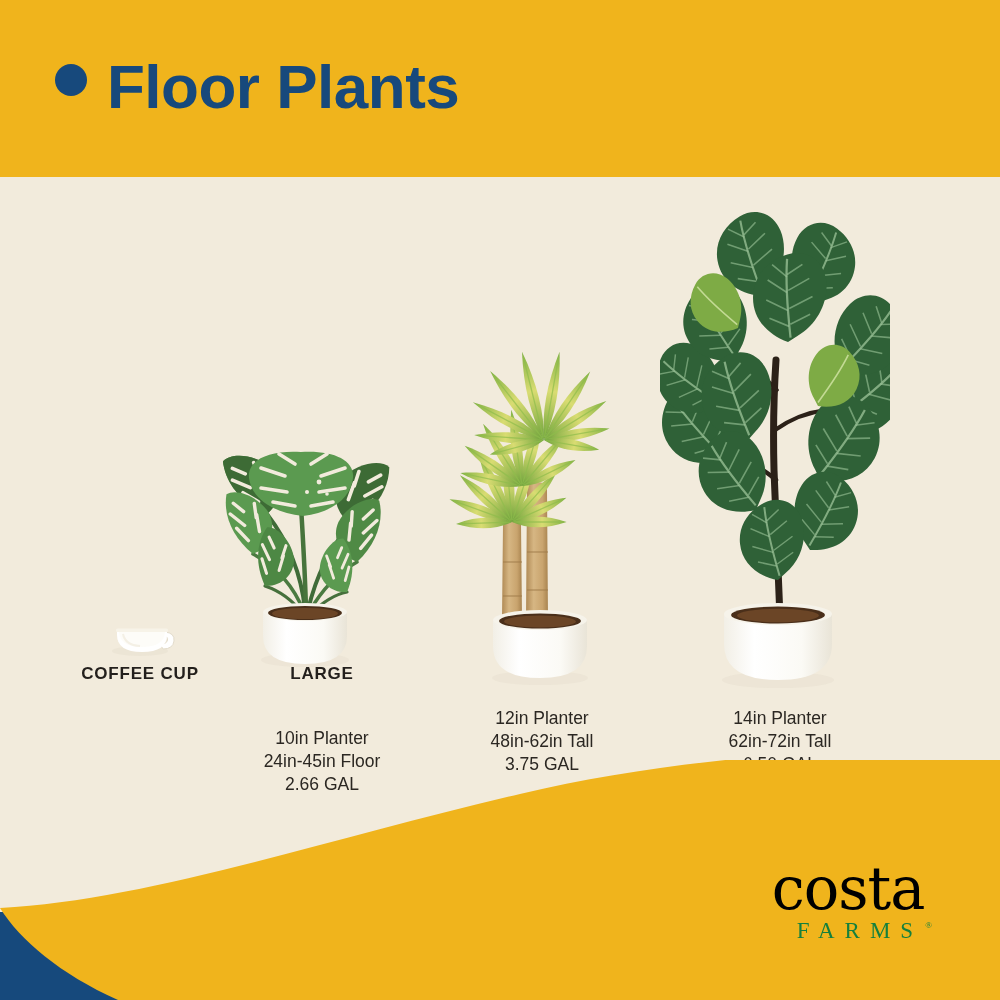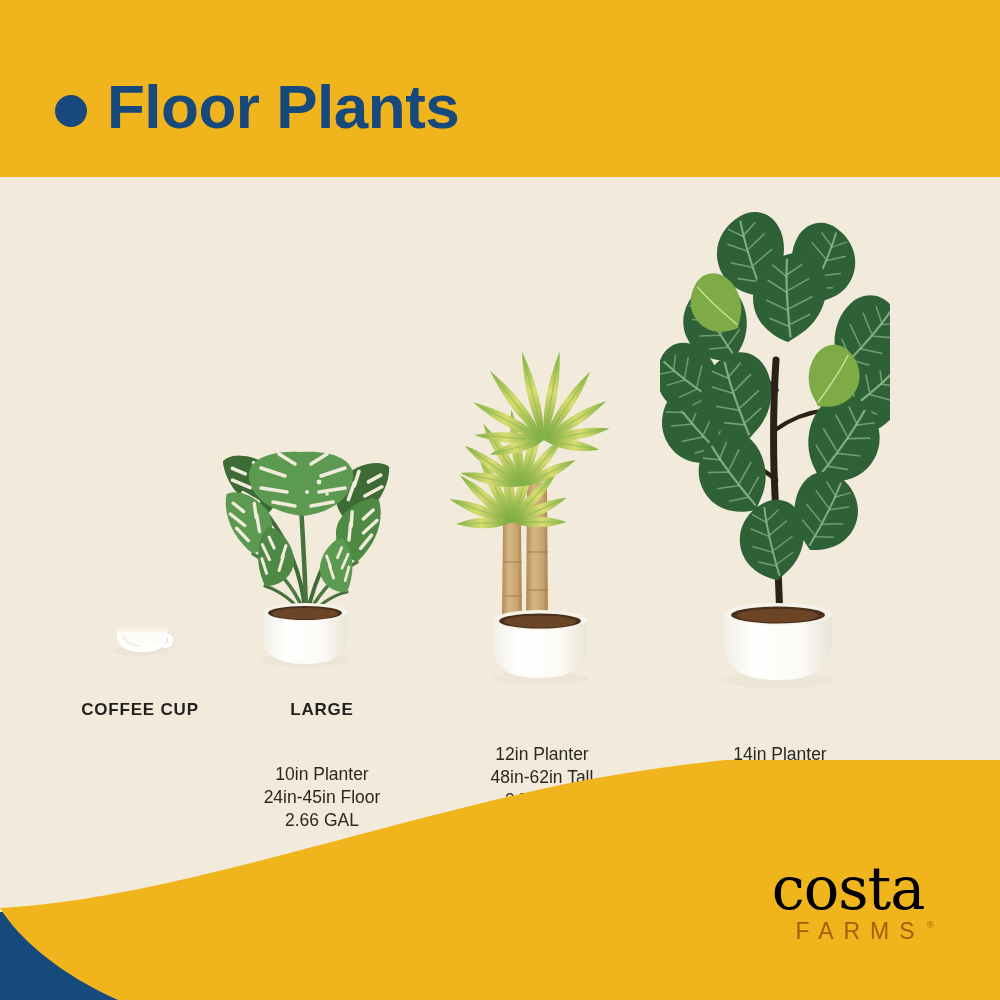--- a/index.html
+++ b/index.html
@@ -17,21 +17,21 @@
   }
 
   
   .header-band {
     position:absolute; left:0; top:0;
     width:1000px; height:177px;
     background:#f0b41c;
   }
   .header-inner {
     position:absolute; left:55px; top:56px;
-    display:flex; align-items:center; gap:20px;margin-top:20px;
+    display:flex; gap:20px;
   }
   .title-dot {
     width:32px; height:32px; border-radius:50%;
     background:#17497c; flex:none;
     margin-top:8px;
   }
   .page-title {
     font-size:62px;
     font-weight:700;
     color:#17497c;
@@ -42,21 +42,21 @@
 
   
   .stage {
     position:absolute; left:0; top:177px;
     width:1000px; height:735px;
   }
   .plant-slot { position:absolute; bottom:0; }
 
   
   .labels {
-    position:absolute; left:0; top:700px;
+    position:absolute; left:0; top:664px;
     width:1000px; height:130px;
   }
   .label-col {
     position:absolute; top:0;
     text-align:center;
   }
   .size-name {
     font-size:17px;
     font-weight:700;
     color:#231f1c;
@@ -89,27 +89,28 @@
   .logo { right:36px; top:862px; width:232px; text-align:center; }
   .logo-costa {
     font-family:"DejaVu Serif", serif;
     font-size:59px;
     color:#000000;
     line-height:0.92;
     letter-spacing:-1px;
   }
   .logo-farms {
     font-size:23px;
-    color:#a16207;
+    color:#15803d;
     letter-spacing:10px;
     font-weight:500;
     margin-top:2px;
     margin-left:24px;
     position:relative;
     display:inline-block;
+    font-family:Liberation Serif, serif;
   }
   .logo-reg {
     position:absolute; right:-9px; top:2px;
     font-size:9px; letter-spacing:0;
   }
 </style>
 </head>
 <body>
 
 <div id="page">

